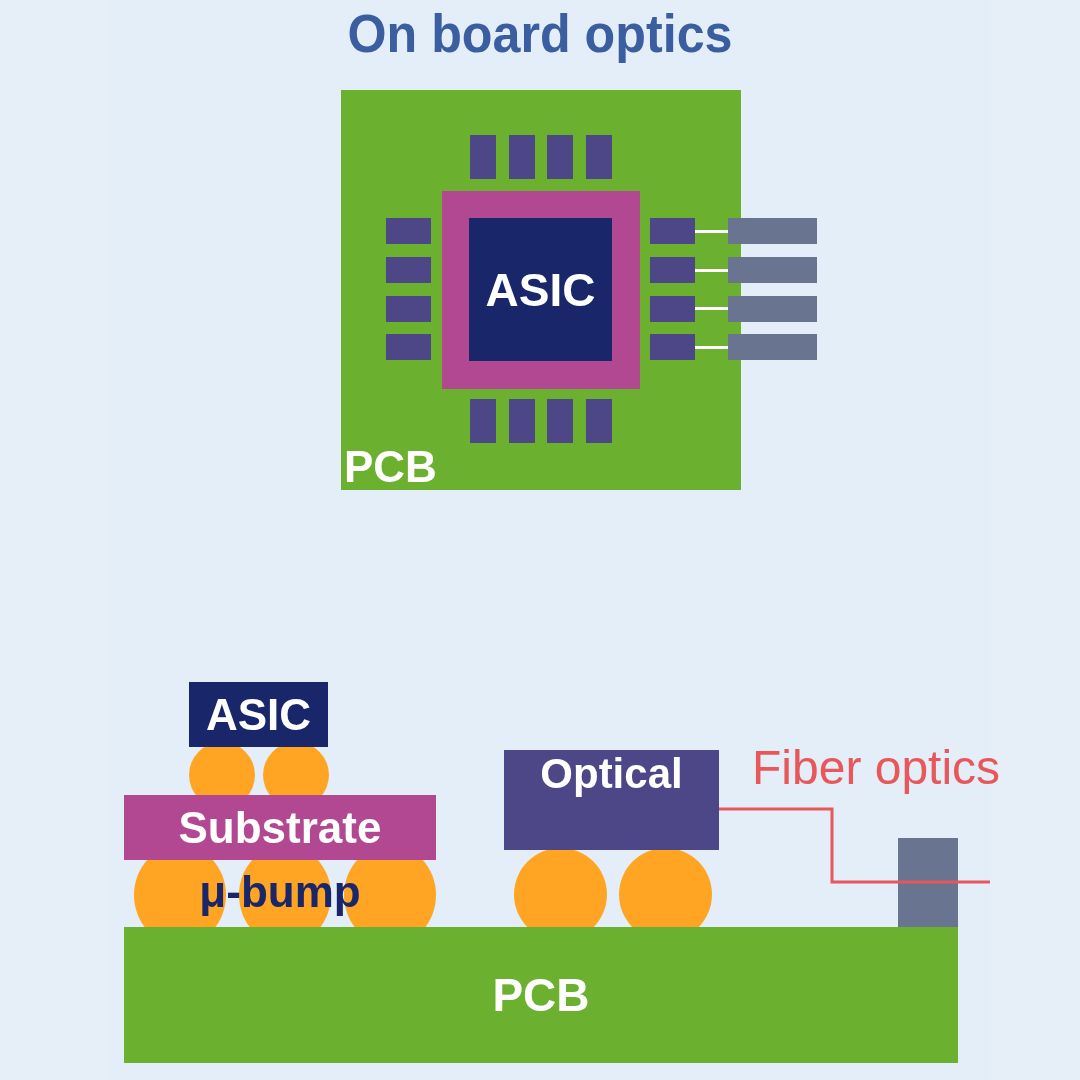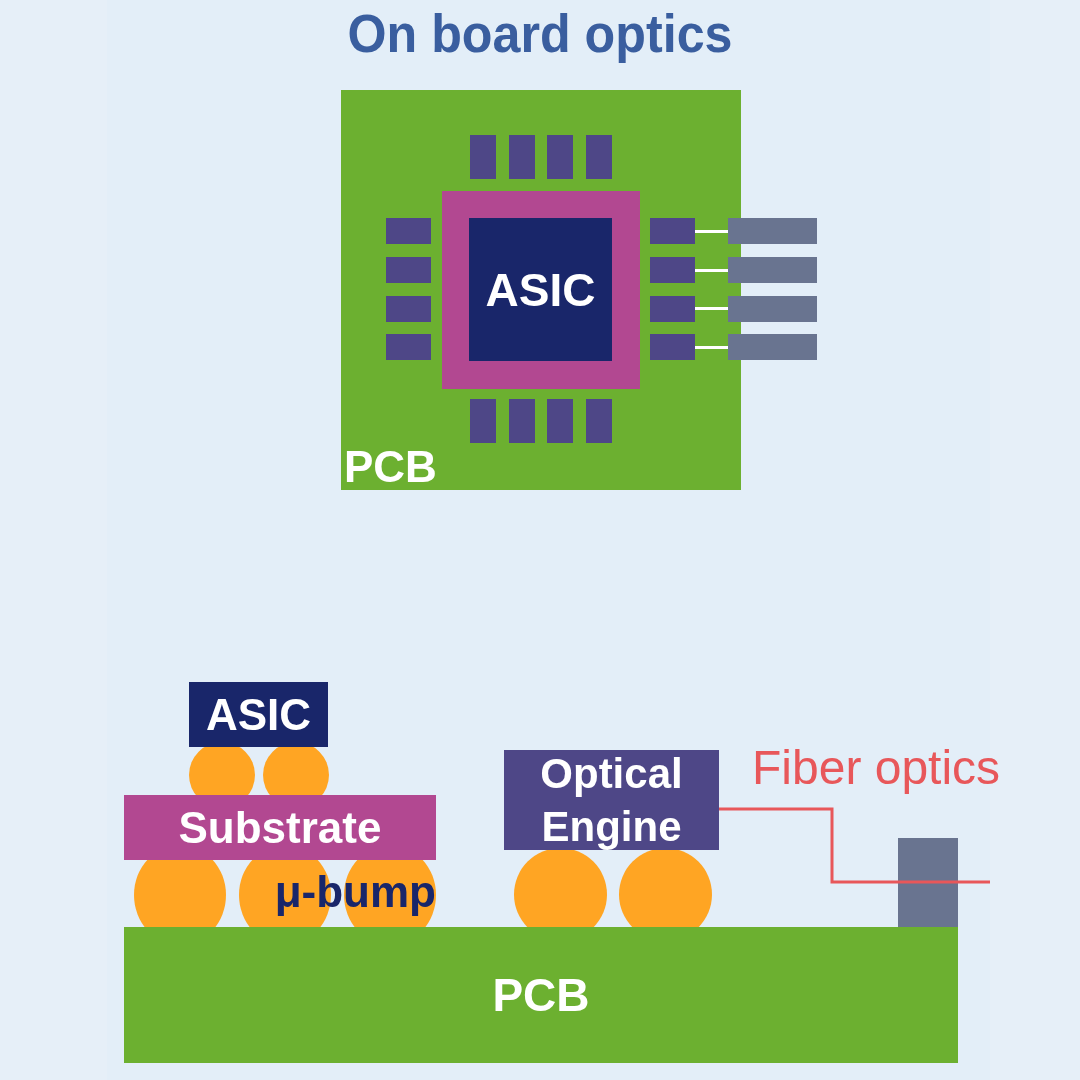--- a/index.html
+++ b/index.html
@@ -12,22 +12,22 @@
   .pad-v { width:26px; height:44px; }
   .pad-h { width:45px; height:26px; }
   .substrate-top { left:442px; top:191px; width:198px; height:198px; background:#b24891; }
   .asic-top { left:469px; top:218px; width:143px; height:143px; background:#19266a; display:flex; align-items:center; justify-content:center; color:#fff; font-weight:bold; font-size:46px; }
   .trace { height:3px; width:33px; background:#ffffff; }
   .conn { width:89px; height:26px; background:#697490; }
   .pcb-top-label { left:344px; top:442px; color:#fff; font-weight:bold; font-size:44px; line-height:50px; }
   .bump { border-radius:50%; background:#ffa523; }
   .asic-side { left:189px; top:682px; width:139px; height:65px; background:#19266a; color:#fff; font-weight:bold; font-size:44px; display:flex; align-items:center; justify-content:center; }
   .substrate-side { left:124px; top:795px; width:312px; height:65px; background:#b24891; color:#fff; font-weight:bold; font-size:44px; display:flex; align-items:center; justify-content:center; }
-  .bump-label { left:124px; width:312px; top:866px; text-align:right; color:#19266a; font-weight:bold; font-size:44px; line-height:52px; }
-  .oe { left:504px; top:750px; width:215px; height:100px; background:#4e4787; color:#fff; font-weight:bold; font-size:42px; line-height:47px; display:flex; flex-direction:column; align-items:center; justify-content:space-between; text-align:center; }
+  .bump-label { left:124px; width:312px; top:866px; text-align:center; color:#19266a; font-weight:bold; font-size:44px; line-height:52px; }
+  .oe { left:504px; top:750px; width:215px; height:100px; background:#4e4787; color:#fff; font-weight:bold; font-size:42px; line-height:47px; display:flex; flex-direction:column; align-items:center; justify-content:flex-start; text-align:center; }
   .fiber-label { left:728px; top:738px; color:#e8575a; font-size:48px; line-height:60px;margin-left:24px; }
   .pcb-side { left:124px; top:927px; width:834px; height:136px; background:#6cb030; color:#fff; font-weight:bold; font-size:46px; display:flex; align-items:center; justify-content:center; }
   .connector-side { left:898px; top:838px; width:60px; height:89px; background:#697490; }
   svg.fiber { position:absolute; left:0; top:0; width:1080px; height:1080px; pointer-events:none; }
 </style>
 </head>
 <body>
 
 <div class="bg-center"></div>
 
@@ -88,21 +88,20 @@
   <div class="abs asic-side">
     <span>ASIC</span>
   </div>
 
   <div class="abs substrate-side">
     <span>Substrate</span>
   </div>
 
   <div class="abs oe">
     <span>Optical</span>
-    <span>Engine</span>
   </div>
 
   <div class="abs connector-side"></div>
 
   <div class="abs pcb-side">
     <span>PCB</span>
   </div>
 
   <div class="abs bump-label">μ-bump</div>
 

